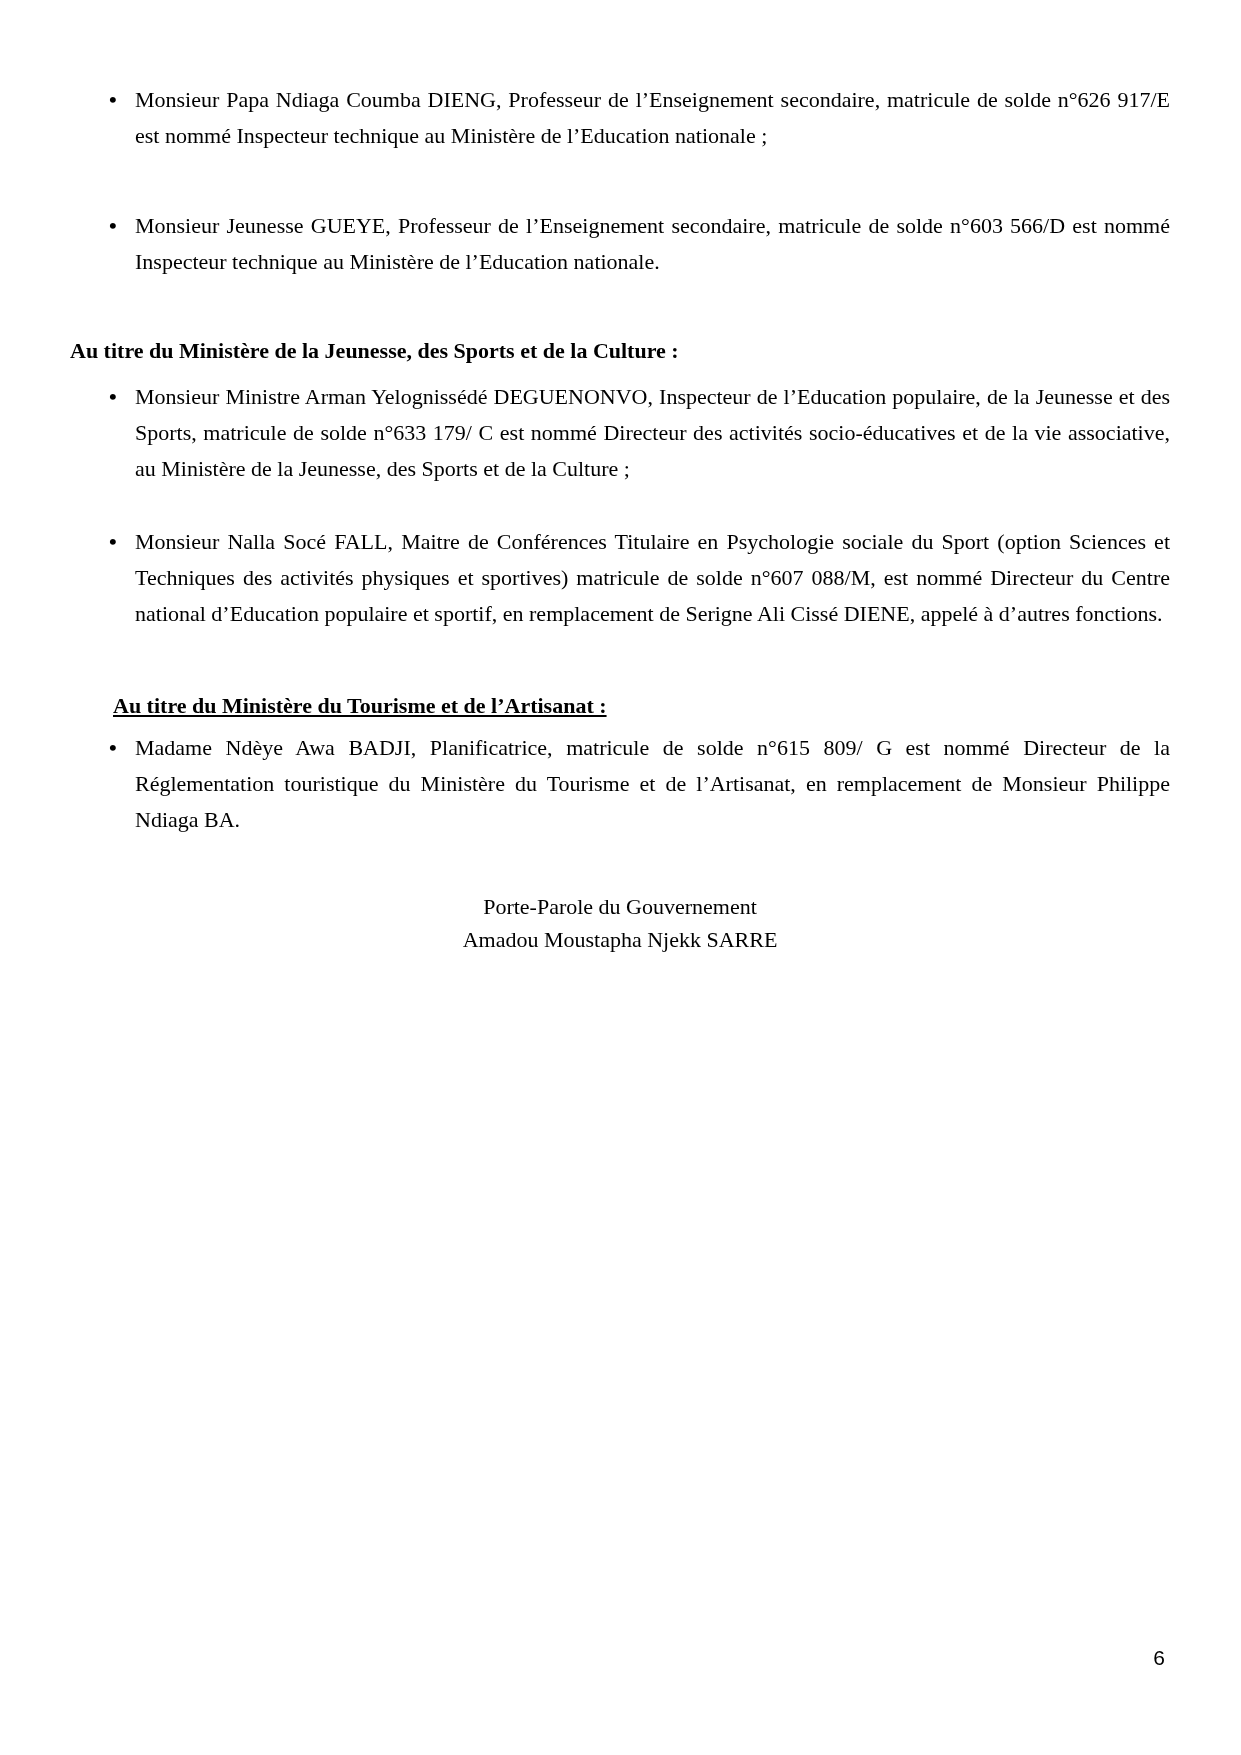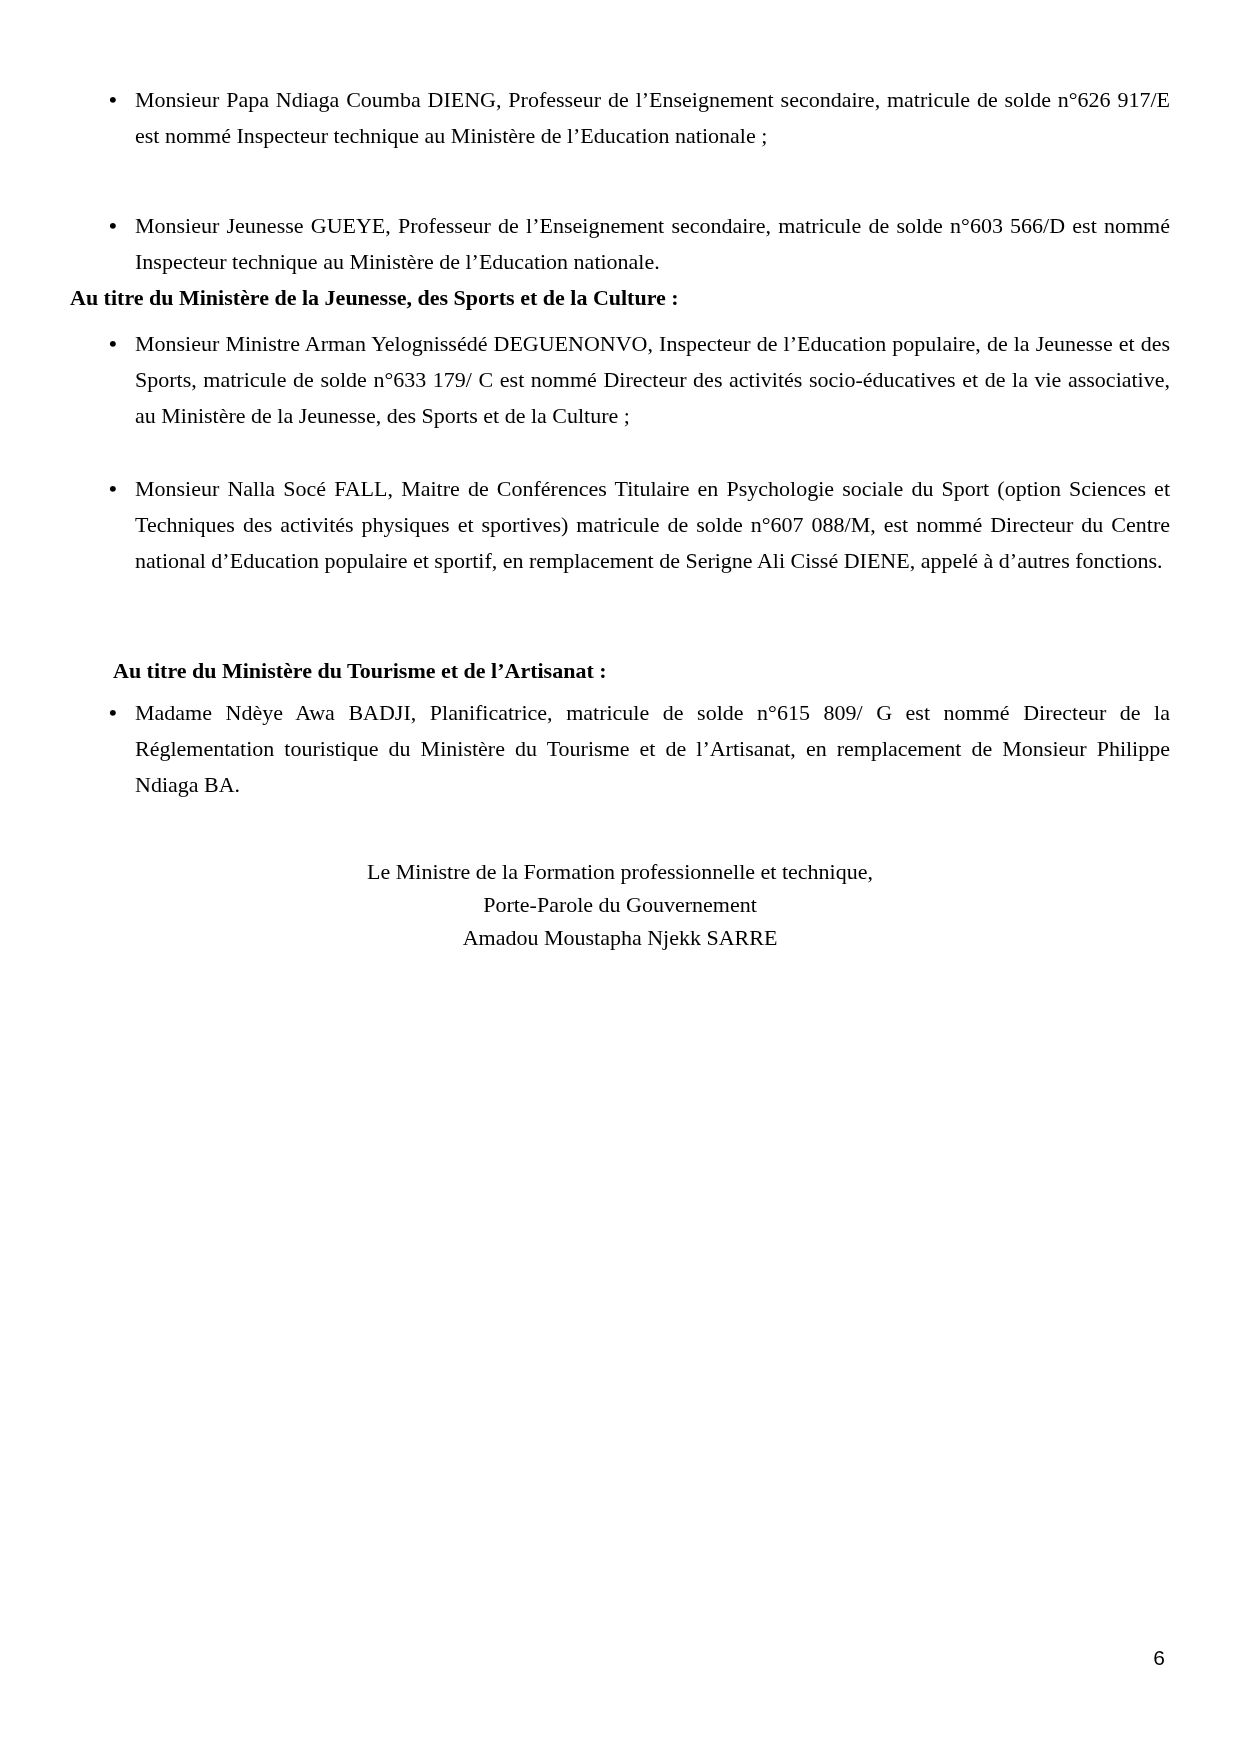--- a/index.html
+++ b/index.html
@@ -34,24 +34,24 @@
     font-weight: bold;
   }
   .b { font-weight: normal; }
   .heading {
     font-weight: bold;
     margin: 0;
     font-size: 22px;
     line-height: 36px;
   }
   .mb-b1 { margin-bottom: 54px; }
-  .mt-h1 { }
+  .mt-h1 { margin-top: 53px; }
   .mt-g2 { margin-top: 10px; }
   .mt-b4 { margin-top: 37px; }
-  .mt-h2 { margin-top: 74px; margin-left: 43px; }
+  .mt-h2 { margin-top: 56px; margin-left: 43px; text-decoration: underline; }
   .mt-g3 { margin-top: 6px; }
   .signature {
     margin-top: 52px;
     text-align: center;
     line-height: 33px;
   }
   .signature .sig-line { display: block; }
   .signature .sig-bold { font-weight: normal; }
   .page-number {
     position: absolute;
@@ -89,20 +89,19 @@
 
   <p class="heading mt-h2">Au titre du Ministère du Tourisme et de l’Artisanat :</p>
 
   <ul class="bullet-group mt-g3">
     <li class="bullet-item">
       <span class="marker">•</span><span class="b">Madame Ndèye Awa BADJI,</span><span> Planificatrice, matricule de solde n°615 809/ G est nommé Directeur de la Réglementation touristique du Ministère du Tourisme et de l’Artisanat, en remplacement de Monsieur Philippe Ndiaga BA.</span><span class="b"></span>
     </li>
   </ul>
 
   <div class="signature">
-    <span class="sig-line">Le Ministre de la Formation professionnelle et technique,</span>
     <span class="sig-line">Porte-Parole du Gouvernement</span>
     <span class="sig-line sig-bold">Amadou Moustapha Njekk SARRE</span>
   </div>
 
 </div>
 
 <div class="page-number">6</div>
 
 </body></html>

